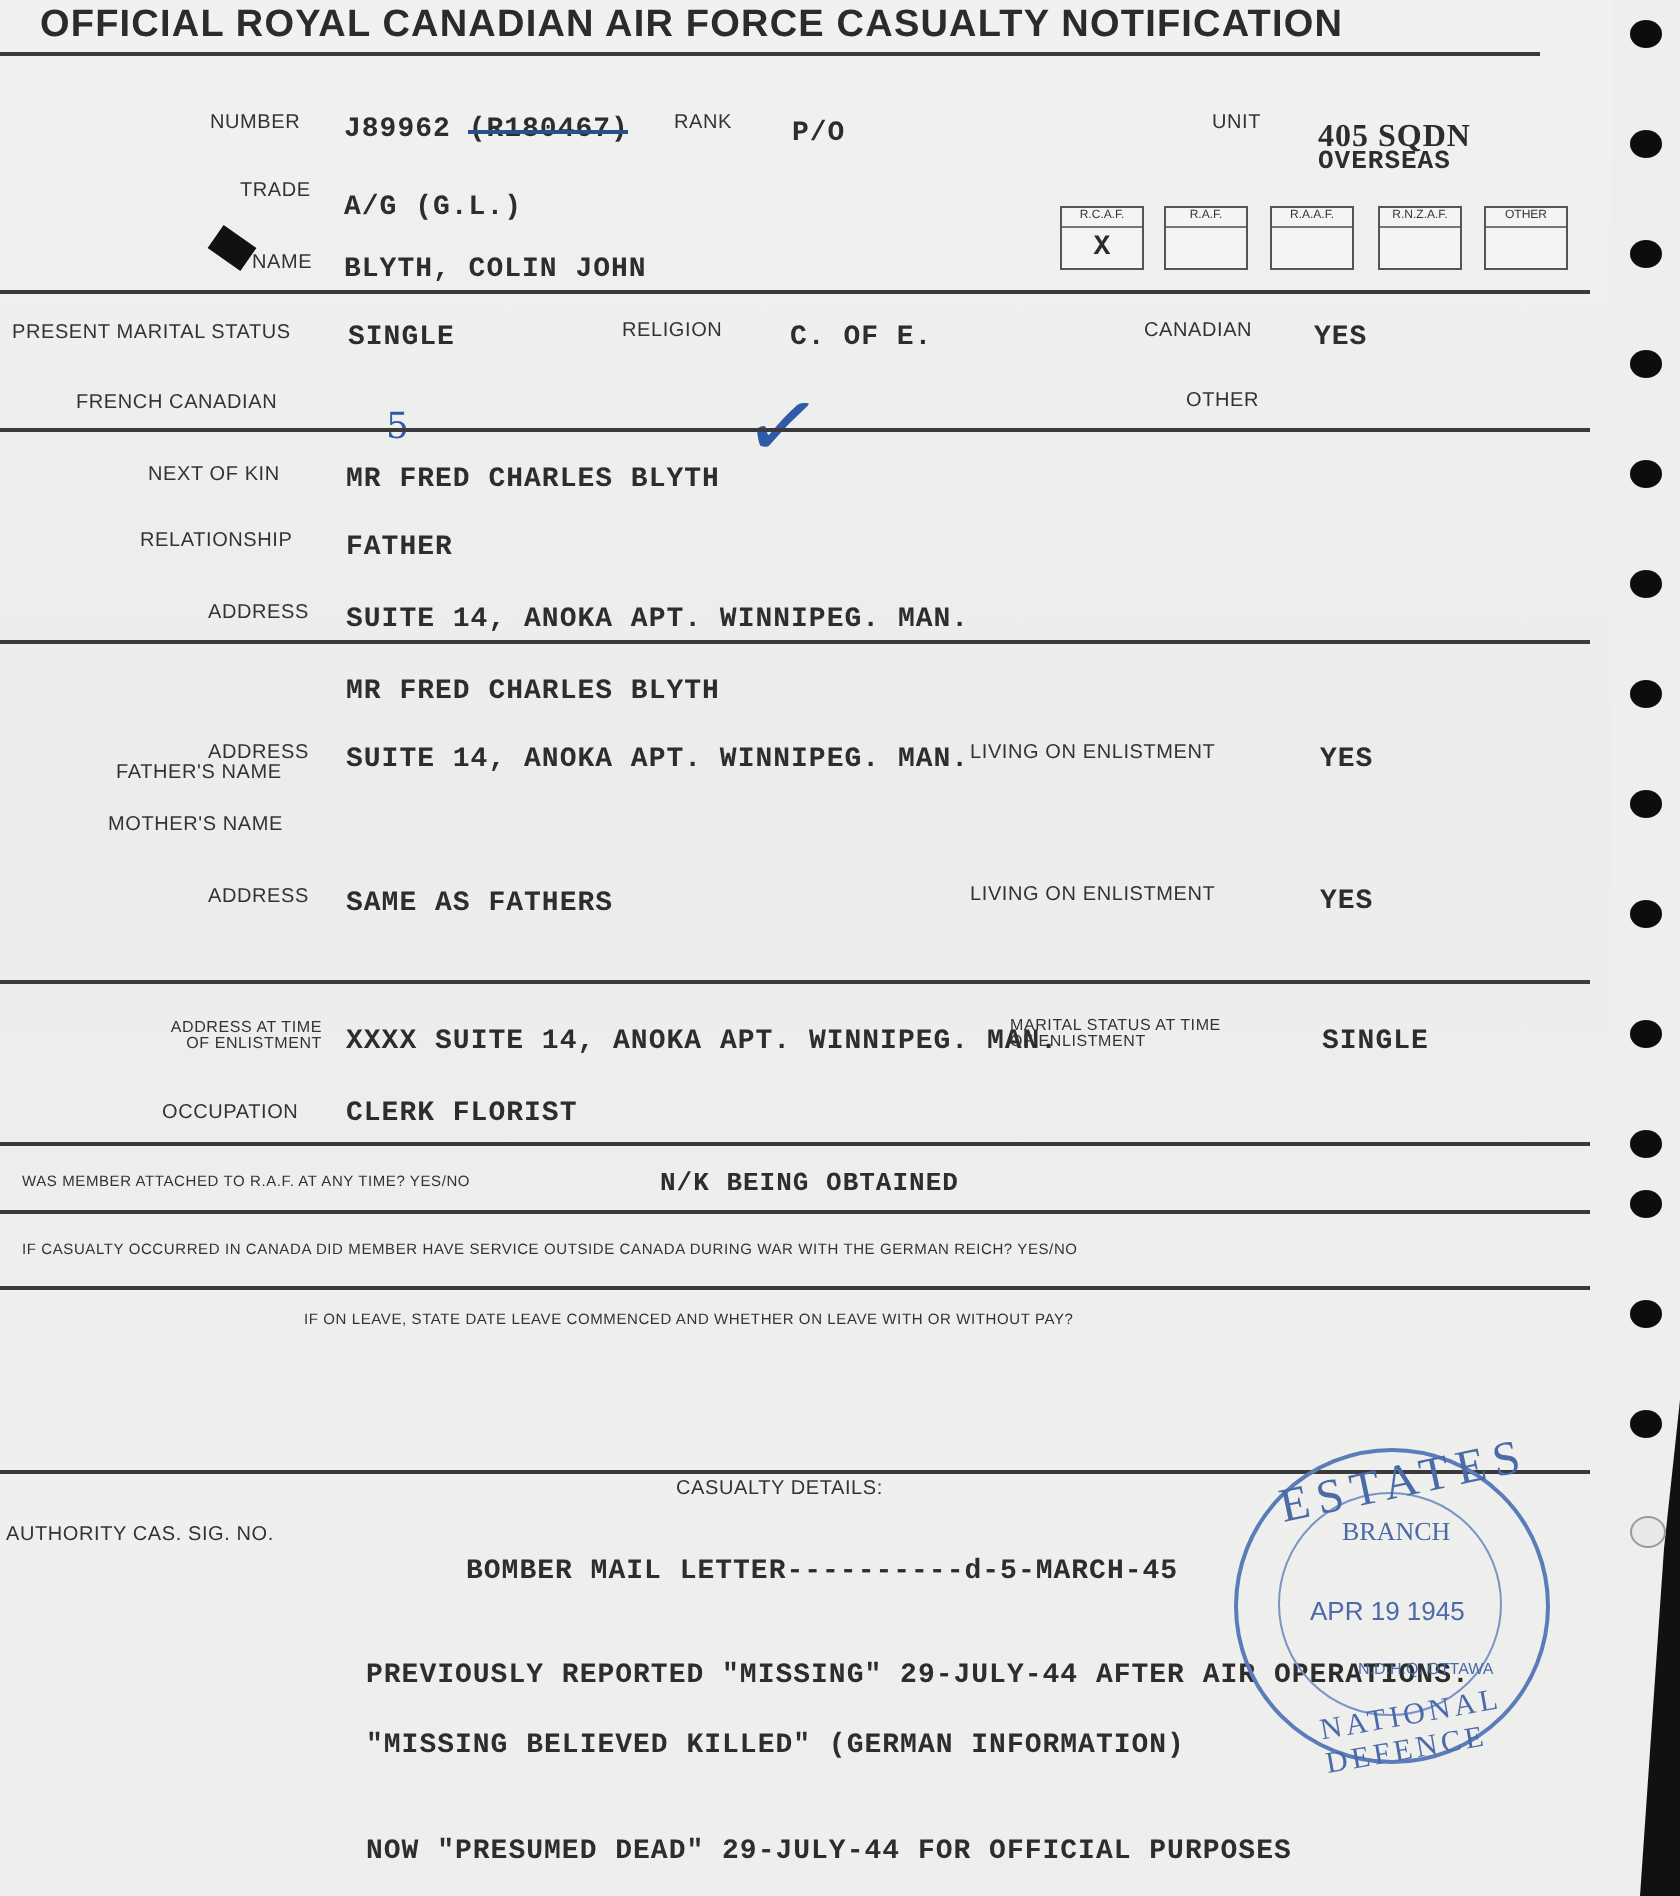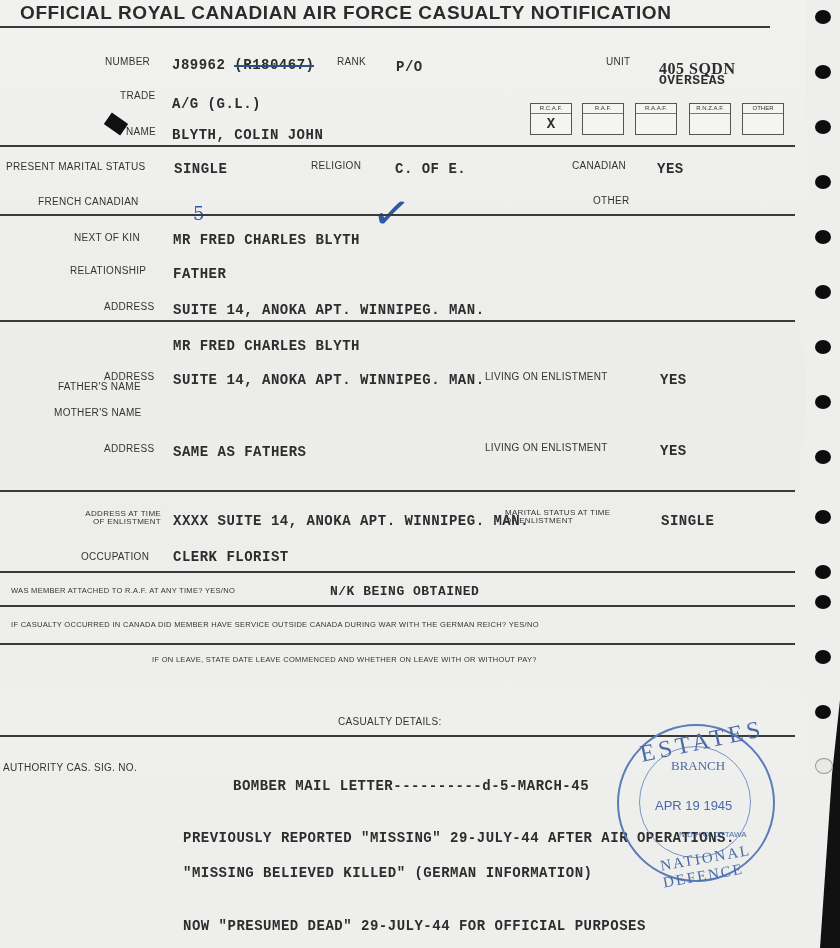--- a/index.html
+++ b/index.html
@@ -169,21 +169,21 @@
   <div class="hr" style="top:605px;width:795px;"></div>
 
   <div class="lbl" style="left:11px;top:620px;font-size:7.5px;">IF CASUALTY OCCURRED IN CANADA DID MEMBER HAVE SERVICE OUTSIDE CANADA DURING WAR WITH THE GERMAN REICH?  YES/NO</div>
 
   <div class="hr" style="top:643px;width:795px;"></div>
 
   <div class="lbl" style="left:152px;top:655px;font-size:7.5px;">IF ON LEAVE, STATE DATE LEAVE COMMENCED AND WHETHER ON LEAVE WITH OR WITHOUT PAY?</div>
 
   <div class="hr" style="top:735px;width:795px;"></div>
 
-  <div class="lbl small" style="left:338px;top:716px;">CASUALTY DETAILS:</div>
+  <div class="lbl small" style="left:338px;top:739px;">CASUALTY DETAILS:</div>
   <div class="lbl small" style="left:3px;top:762px;">AUTHORITY CAS. SIG. NO.</div>
   <div class="tv" style="left:233px;top:778px;">BOMBER MAIL LETTER----------d-5-MARCH-45</div>
 
   <div class="tv" style="left:183px;top:830px;">PREVIOUSLY REPORTED "MISSING" 29-JULY-44 AFTER AIR OPERATIONS.</div>
   <div class="tv" style="left:183px;top:865px;">"MISSING BELIEVED KILLED" (GERMAN INFORMATION)</div>
   <div class="tv" style="left:183px;top:918px;">NOW "PRESUMED DEAD" 29-JULY-44 FOR OFFICIAL PURPOSES</div>
 
   <div class="stamp">
     <div class="inner"></div>
     <div class="t1">ESTATES</div>

